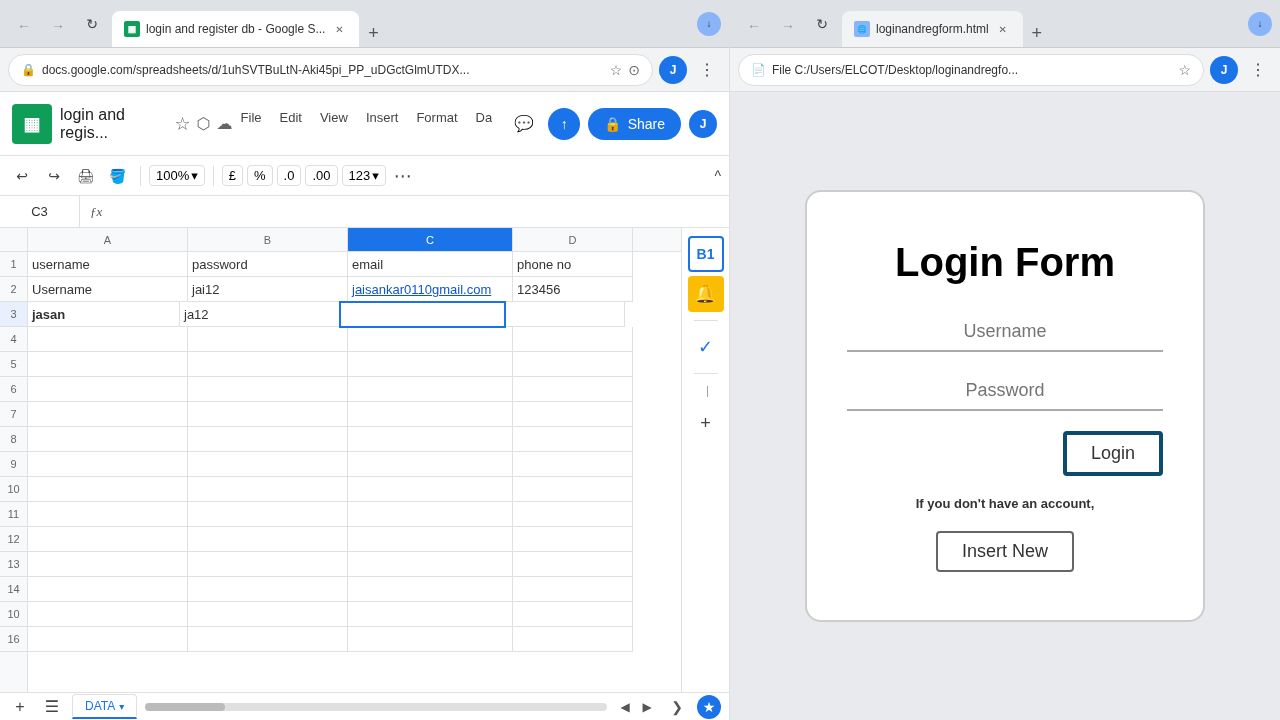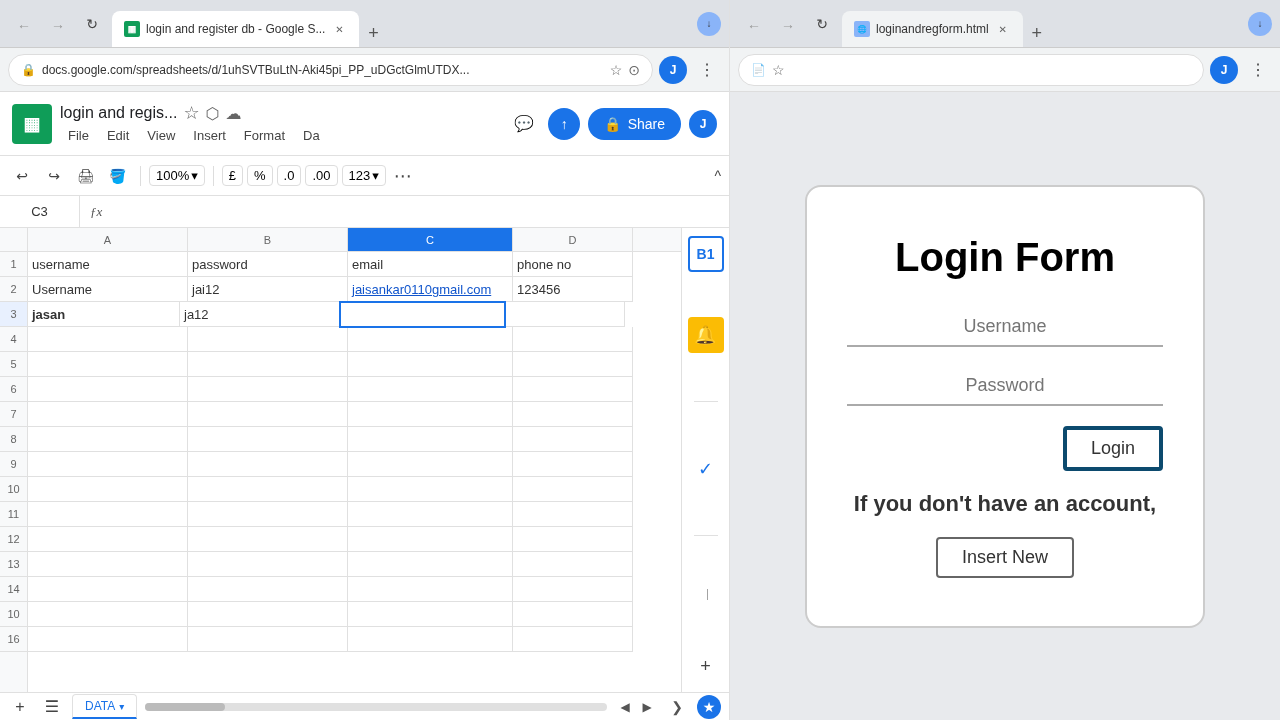--- a/index.html
+++ b/index.html
@@ -173,21 +173,21 @@
       background: #0f9d58;
       border-radius: 4px;
       display: flex;
       align-items: center;
       justify-content: center;
       color: white;
       font-size: 18px;
       font-weight: bold;
       flex-shrink: 0;
     }
-    .sheets-title-area { flex: 1; display: flex; flex-direction: column; }
+    .sheets-title-area { flex: 1; display: flex; flex-direction: row; }
     .sheets-title { font-size: 16px; color: #202124; font-weight: 400; }
     .sheets-menu { display: flex; gap: 2px; margin-top: 2px; }
     .menu-item {
       font-size: 13px;
       color: #444;
       padding: 2px 8px;
       border-radius: 4px;
       cursor: pointer;
     }
     .header-actions { display: flex; align-items: center; gap: 8px; }
@@ -386,21 +386,20 @@
     
     .right-sidebar {
       width: 48px;
       background: #fff;
       border-left: 1px solid #e0e0e0;
       display: flex;
       flex-direction: column;
       align-items: center;
       padding: 8px 0;
       gap: 4px;
-      justify-content: space-between;
     }
     .sidebar-icon {
       width: 36px;
       height: 36px;
       border-radius: 4px;
       display: flex;
       align-items: center;
       justify-content: center;
       cursor: pointer;
       font-size: 18px;
@@ -611,21 +610,21 @@
       align-self: flex-end;
       background: #fff;
       border: 4px solid #0c4a6e;
       border-radius: 4px;
       padding: 8px 24px;
       font-size: 18px;
       cursor: pointer;
       color: #333;
     }
     .no-account-text {
-      font-size: 22px;
+      font-size: 13px;
       font-weight: bold;
       color: #333;
       text-align: center;
     }
     .create-new-btn {
       background: #fff;
       border: 2px solid #666;
       border-radius: 4px;
       padding: 8px 24px;
       font-size: 18px;
@@ -912,20 +911,21 @@
         <div class="tab-close">✕</div>
       </div>
       <div class="new-tab-btn">+</div>
     </div>
     <div class="download-icon">↓</div>
   </div>
 
   <div class="address-bar-row-right">
     <div class="address-bar-right">
       <span class="lock-icon">📄</span>
+      <span class="address-text">File  C:/Users/ELCOT/Desktop/loginandregfo...</span>
       <span class="star-icon">☆</span>
     </div>
     <div class="profile-circle">J</div>
     <div class="more-btn">⋮</div>
   </div>
 
   <div class="login-content">
     <div class="login-card">
       <div class="login-title">Login Form</div>
 

